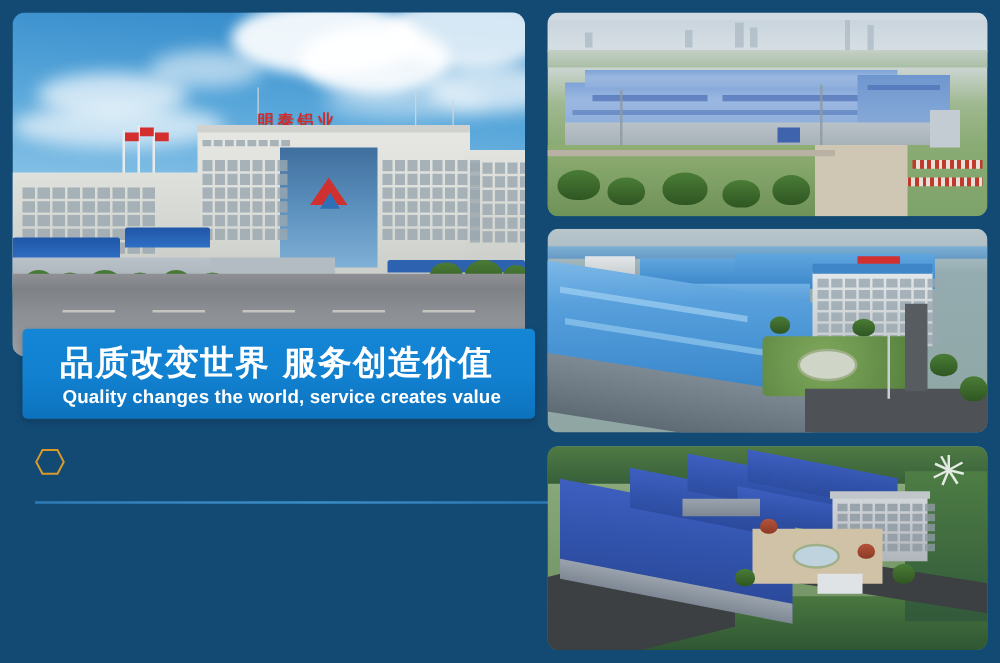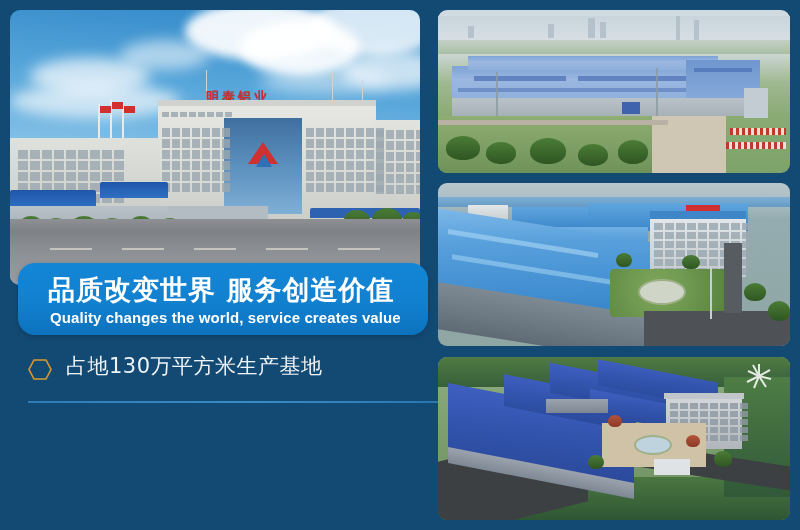--- a/index.html
+++ b/index.html
@@ -58,21 +58,21 @@
   .blue-roof{position:absolute;background:linear-gradient(180deg,#1f56a8,#2f6fc4);border-radius:2px 2px 0 0;}
   .pole{position:absolute;width:2px;background:#e9eaea;}
   .flag{position:absolute;width:11px;height:7px;background:#d32f2f;}
   .tree{position:absolute;border-radius:50% 50% 45% 45%;background:linear-gradient(180deg,#4a7c36,#2f5622);}
   .antenna{position:absolute;width:1px;background:#cfd3d6;}
 
   
   .banner{
     position:absolute;left:8px;top:253px;width:410px;height:72px;
     background:linear-gradient(180deg,#1486d6 0%,#1180cf 55%,#0d72bd 100%);
-    border-radius:17px;
+    border-radius:4px;
     box-shadow:0 2px 6px rgba(0,0,0,.18);
   }
   .banner-cn{
     position:absolute;left:30px;top:9px;
     font-family:"DejaVu Sans",sans-serif;
     font-size:27px;font-weight:bold;color:#ffffff;letter-spacing:1px;
     white-space:nowrap;
   }
   .banner-en{
     position:absolute;left:32px;top:46px;
@@ -389,21 +389,20 @@
     <div class="features">
 
 
 
       <div class="feat">
         <span class="hex">
           <svg width="24" height="21" viewBox="0 0 24 21">
             <polygon points="6,1 18,1 23,10.5 18,20 6,20 1,10.5" fill="none" stroke="#d99a2b" stroke-width="1.6"></polygon>
           </svg>
         </span>
-        <span class="feat-text">占地130万平方米生产基地</span>
         <span class="sep"></span>
       </div>
 
     </div>
   </div>
 
   <div class="right-col">
 
     <div class="panel p1">
       <div class="bg"></div>

